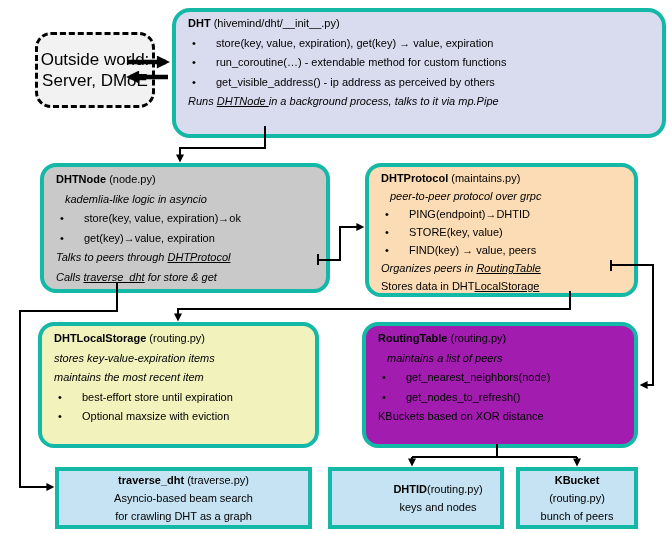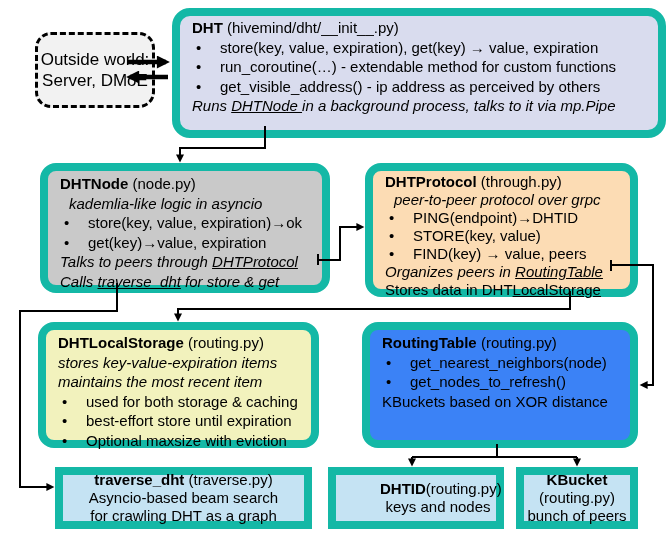--- a/index.html
+++ b/index.html
@@ -1,22 +1,22 @@
 <!DOCTYPE html>
 <html><head>
 <meta charset="utf-8">
 <style>
   html,body{margin:0;padding:0;background:#fff;}
   .canvas{
     position:relative;width:672px;height:533px;background:#fff;overflow:hidden;
     font-family:"Liberation Sans",sans-serif;color:#000;
   }
   .box{
-    position:absolute;box-sizing:border-box;border:8px solid #14b8a6;
-    border-radius:16px;font-size:15px;
+    position:absolute;box-sizing:border-box;border:4px solid #14b8a6;
+    border-radius:16px;font-size:11px;
   }
   .ln{white-space:nowrap;}
   .b{font-weight:bold;}
   .i{font-style:italic;}
   .u{text-decoration:underline;}
   .i.u{font-style:italic;text-decoration:underline;}
   .sub{padding-left:9px;}
   .dot{display:inline-block;width:24px;padding-left:4px;}
   .ctr{display:flex;flex-direction:column;justify-content:center;text-align:center;}
 
@@ -62,40 +62,40 @@
   <div class="box dhtnode" style="background-color: rgb(201, 201, 201);">
       <div class="ln "><span class="b">DHTNode</span><span class=""> (node.py)</span></div>
       <div class="ln sub"><span class="i">kademlia-like logic in asyncio</span></div>
       <div class="ln bl"><span class="dot">•</span><span class="">store(key, value, expiration)→ok</span></div>
       <div class="ln bl"><span class="dot">•</span><span class="">get(key)→value, expiration</span></div>
       <div class="ln "><span class="i">Talks to peers through </span><span class="i u">DHTProtocol</span></div>
       <div class="ln "><span class="i">Calls </span><span class="i u">traverse_dht</span><span class="i"> for store &amp; get</span></div>
     </div>
 
   <div class="box dhtprotocol" style="background-color: rgb(252, 220, 180);">
-      <div class="ln "><span class="b">DHTProtocol</span><span class=""> (through.py)</span></div>
+      <div class="ln "><span class="b">DHTProtocol</span><span class=""> (maintains.py)</span></div>
       <div class="ln sub"><span class="i">peer-to-peer protocol over grpc</span></div>
       <div class="ln bl"><span class="dot">•</span><span class="">PING(endpoint)→DHTID</span></div>
       <div class="ln bl"><span class="dot">•</span><span class="">STORE(key, value)</span></div>
       <div class="ln bl"><span class="dot">•</span><span class="">FIND(key) → value, peers</span></div>
       <div class="ln "><span class="i">Organizes peers in </span><span class="i u">RoutingTable</span></div>
       <div class="ln "><span class="">Stores data in DHT</span><span class="u">LocalStorage</span></div>
     </div>
 
   <div class="box dhtlocalstorage" style="background-color: rgb(242, 242, 189);">
       <div class="ln "><span class="b">DHTLocalStorage</span><span class=""> (routing.py)</span></div>
       <div class="ln "><span class="i">stores key-value-expiration items</span></div>
       <div class="ln "><span class="i">maintains the most recent item</span></div>
-      <div class="ln bl"><span class="dot">•</span><span class="">used for both storage &amp; caching</span></div>
       <div class="ln bl"><span class="dot">•</span><span class="">best-effort store until expiration</span></div>
       <div class="ln bl"><span class="dot">•</span><span class="">Optional maxsize with eviction</span></div>
     </div>
 
-  <div class="box routingtable" style="background-color: #3b82f6;">
+  <div class="box routingtable" style="background-color: #a21caf;">
       <div class="ln "><span class="b">RoutingTable</span><span class=""> (routing.py)</span></div>
+      <div class="ln sub"><span class="i">maintains a list of peers</span></div>
       <div class="ln bl"><span class="dot">•</span><span class="">get_nearest_neighbors(node)</span></div>
       <div class="ln bl"><span class="dot">•</span><span class="">get_nodes_to_refresh()</span></div>
       <div class="ln "><span class="">KBuckets based on XOR distance</span></div>
     </div>
 
   <div class="box leaf traverse ctr" style="background-color: rgb(197, 227, 243);">
       <div class="ln "><span class="b">traverse_dht</span><span class=""> (traverse.py)</span></div>
       <div class="ln "><span class="">Asyncio-based beam search</span></div>
       <div class="ln "><span class="">for crawling DHT as a graph</span></div>
     </div>

